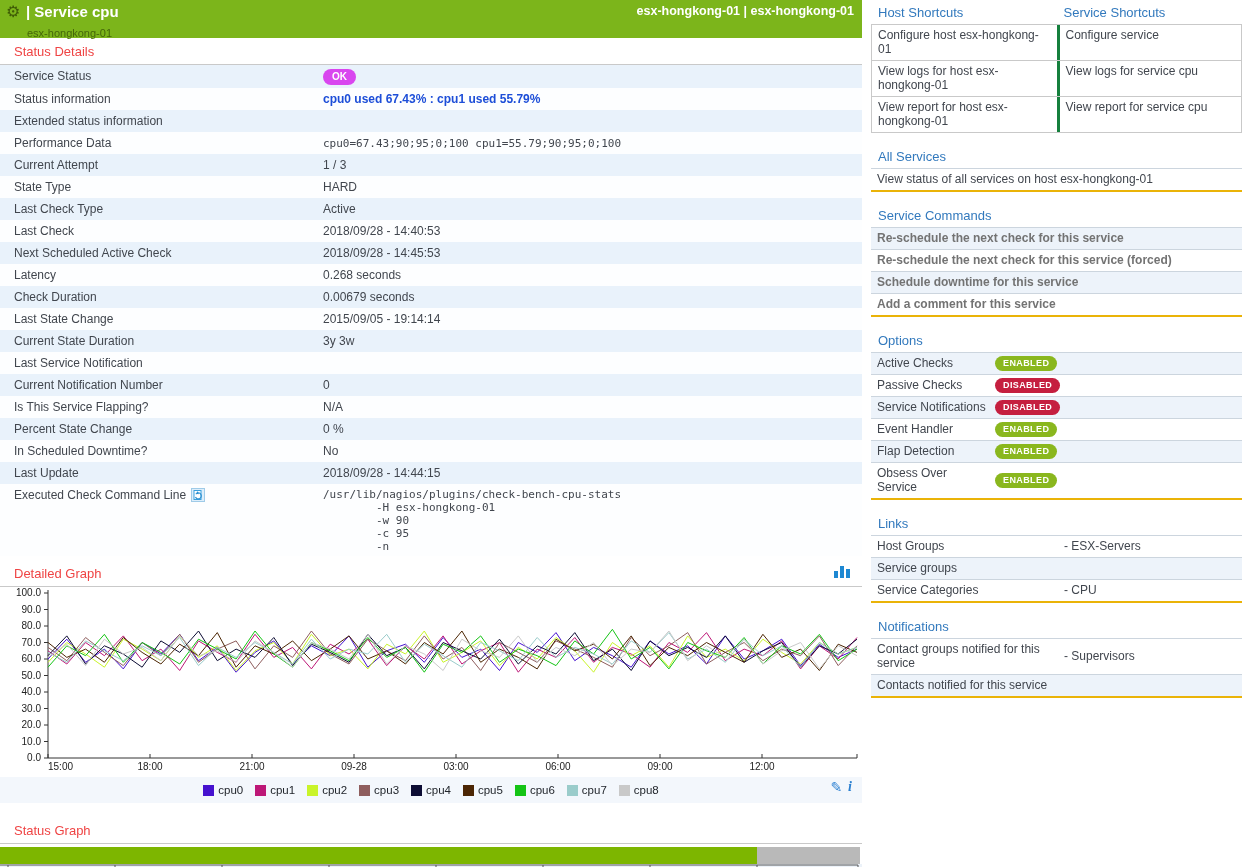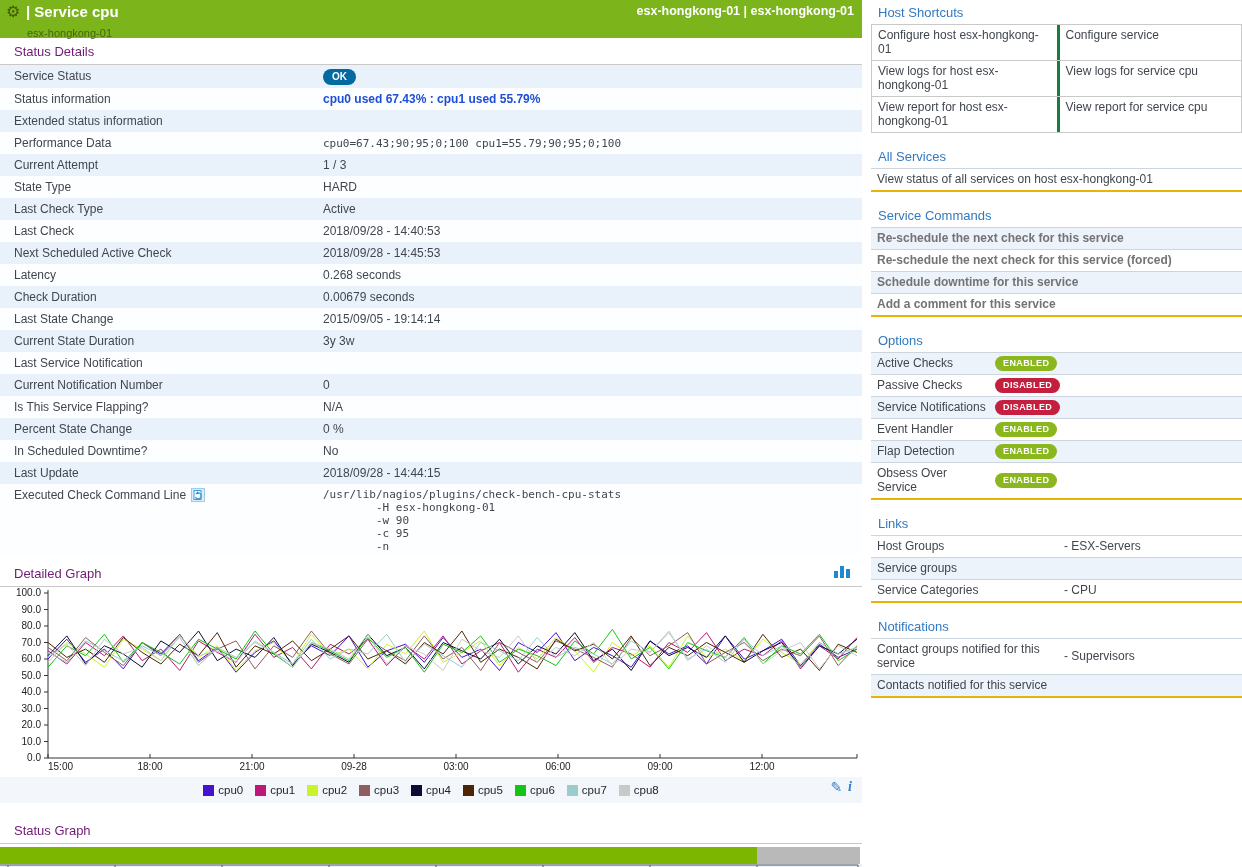--- a/index.html
+++ b/index.html
@@ -9,21 +9,21 @@
     background:#ffffff; font-family:"Liberation Sans", sans-serif; color:#41464e;
   }
   
   .left-panel { position:absolute; left:0; top:0; width:862px; }
   .topbar { position:relative; height:38px; background:#7cb51b; color:#fff; }
   .gear { position:absolute; left:6px; top:2px; font-size:16px; color:#3f5b06; cursor:pointer; }
   .topbar-title { position:absolute; left:26px; top:3px; font-size:15px; font-weight:bold; }
   .topbar-sub { position:absolute; left:27px; top:27px; font-size:11px; font-weight:normal; color:#44660a; }
   .topbar-right { position:absolute; right:8px; top:4px; font-size:12.5px; font-weight:bold; cursor:pointer; }
 
-  .sec-title { color:#701a75; font-size:13px; padding:6px 0 5px 14px; }
+  .sec-title { color:#ef4444; font-size:13px; padding:6px 0 5px 14px; }
   .sec-head { position:relative; border-bottom:1px solid #c9c9c9; }
 
   .sd-table { width:100%; }
   .sd-row { display:flex; align-items:flex-start; min-height:22px; font-size:12px; }
   .sd-table div.sd-row:nth-of-type(odd) { background:#e9f2fb; }
   .sd-table div.sd-row:nth-of-type(even) { background:#fdfeff; }
   .sd-label { width:323px; padding:4px 6px 3px 14px; display:flex; align-items:center; gap:5px; flex-shrink:0; }
   .sd-value { flex:1; padding:4px 8px 3px 0; }
   .val.bold { font-weight:bold; color:#1d4ed8; }
   .val.mono { font-family:"DejaVu Sans Mono", monospace; font-size:11px; }
@@ -93,21 +93,21 @@
   </div>
 
   <div class="sd-table">
 
       <div class="sd-row">
         <div class="sd-label">
           <span>Service Status</span>
 
         </div>
         <div class="sd-value">
-          <span class="ok-badge" style="background: #0369a1;">OK</span>
+          <span class="ok-badge" style="background: #d946ef;">OK</span>
           <span class="val"></span>
         </div>
       </div>
 
       <div class="sd-row">
         <div class="sd-label">
           <span>Status information</span>
 
         </div>
         <div class="sd-value">
@@ -469,20 +469,21 @@
           <line x1="858" y1="1" x2="858" y2="7" stroke="#555"></line>
         </svg></div>
   </div>
 
 </div>
 
 <div class="right-panel">
 
   <div class="sc-heads">
     <div class="rp-head">Host Shortcuts</div>
+    <div class="rp-head">Service Shortcuts</div>
   </div>
   <div class="sc-table">
 
       <div class="sc-row">
         <div class="sc-cell">Configure host esx-hongkong-01</div>
         <div class="sc-cell">Configure service</div>
       </div>
 
       <div class="sc-row">
         <div class="sc-cell">View logs for host esx-hongkong-01</div>

